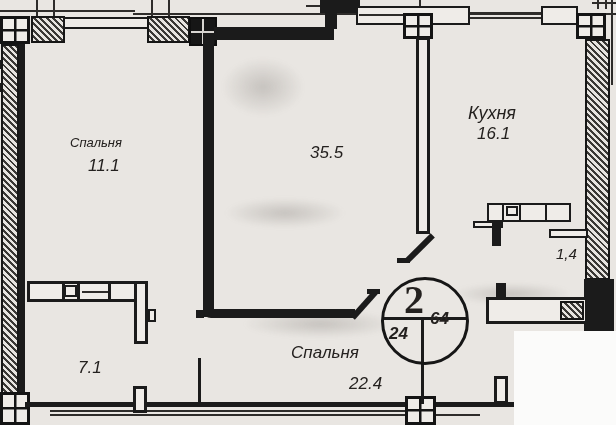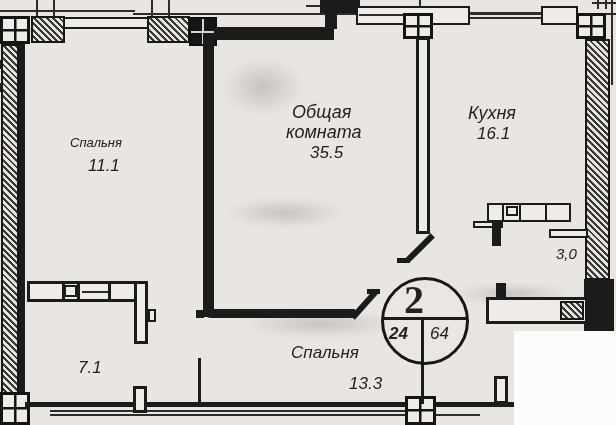--- a/index.html
+++ b/index.html
@@ -114,31 +114,29 @@
   <div class="e hz" style="left:560px;top:301px;width:24px;height:19px"></div>
 
   <div class="e outside" style="left:514px;top:331px;width:102px;height:94px"></div>
 
   <div class="e w" style="left:421px;top:363px;width:3px;height:41px"></div>
   <div class="e stamp" style="left:381px;top:277px;width:88px;height:88px"></div>
   <div class="e w" style="left:384px;top:317px;width:82px;height:3px"></div>
   <div class="e w" style="left:421px;top:320px;width:3px;height:42px"></div>
   <div class="e txt serif" style="left:404px;top:280px;font-size:40px;font-weight:600;font-style:normal">2</div>
   <div class="e txt" style="left:389px;top:325px;font-size:17px;font-weight:bold">24</div>
-  <div class="e txt" style="left:430px;top:325px;font-size:17px;font-weight:normal">64</div>
+  <div class="e txt" style="left:430px;top:310px;font-size:17px;font-weight:bold">64</div>
 
   <div class="e txt" style="left:70px;top:136px;font-size:13px">Спальня</div>
   <div class="e txt" style="left:88px;top:157px;font-size:17px">11.1</div>
 
-  <div class="e txt" style="left:292px;top:103px;font-size:18px">Общая</div>
-  <div class="e txt" style="left:286px;top:123px;font-size:18px">комната</div>
   <div class="e txt" style="left:310px;top:144px;font-size:17px">35.5</div>
 
   <div class="e txt" style="left:468px;top:104px;font-size:18px">Кухня</div>
   <div class="e txt" style="left:477px;top:125px;font-size:17px">16.1</div>
 
   <div class="e txt" style="left:291px;top:344px;font-size:17px">Спальня</div>
-  <div class="e txt" style="left:349px;top:375px;font-size:17px">13.3</div>
+  <div class="e txt" style="left:349px;top:375px;font-size:17px">22.4</div>
 
   <div class="e txt" style="left:78px;top:359px;font-size:17px">7.1</div>
-  <div class="e txt" style="left:556px;top:246px;font-size:15px">3,0</div>
+  <div class="e txt" style="left:556px;top:246px;font-size:15px">1,4</div>
 
 </div>
 
 </body></html>

